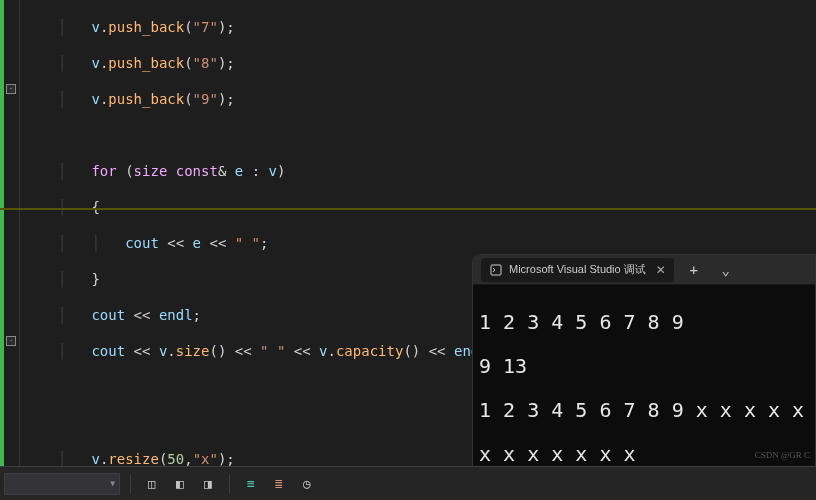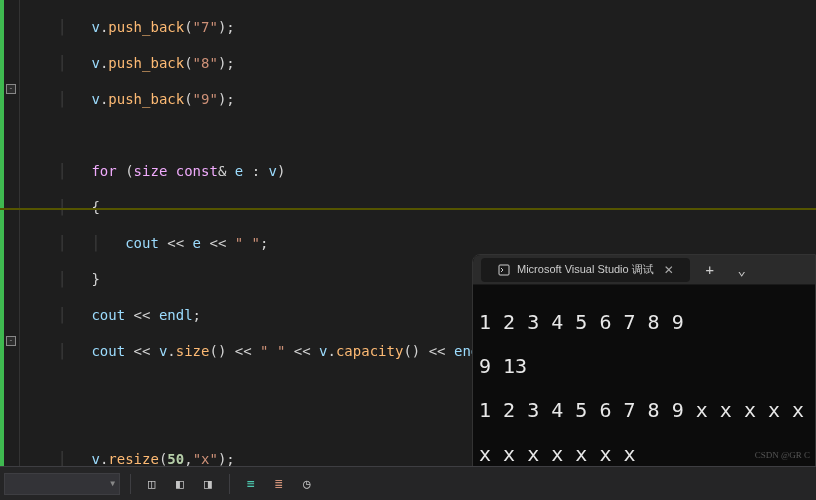--- a/index.html
+++ b/index.html
@@ -39,41 +39,41 @@
     }
     .line { height: 18px; }
     .hl-line {
       position: absolute; left: 0; width: 816px; height: 1px;
       background: #3a3a00; border-top: 1px solid #555500; border-bottom: 1px solid #555500;
     }
     .kw { color: #f0abfc; }
     .str { color: #ce9178; }
     .fn { color: #fdba74; }
     .var { color: #9cdcfe; }
-    .num { color: #b5cea8; font-weight: bold; }
+    .num { color: #b5cea8; }
     .indent-guide { color: #404040; }
 
     .terminal {
       position: absolute; left: 472px; top: 254px;
       width: 344px; height: 246px;
       background: #0c0c0c;
       border: 1px solid #333;
       border-radius: 8px 0 0 0;
       overflow: hidden;
     }
     .term-tabbar {
       height: 30px; background: #2b2b2b;
       display: flex; align-items: center;
       border-bottom: 1px solid #1a1a1a;
     }
     .term-tab {
       height: 24px; margin-left: 8px;
       background: #1a1a1a;
       display: flex; align-items: center;
-      padding: 0 16px; gap: 6px;
+      padding: 0 8px; gap: 6px;
       border-radius: 4px;
       font-size: 11px; color: #ccc;
       font-family: "Segoe UI", sans-serif;
     }
     .term-tab-icon {
       width: 14px; height: 14px;
       display: inline-flex; align-items: center; justify-content: center;
     }
     .term-close { font-size: 12px; color: #aaa; margin-left: 4px; }
     .term-add, .term-drop {

